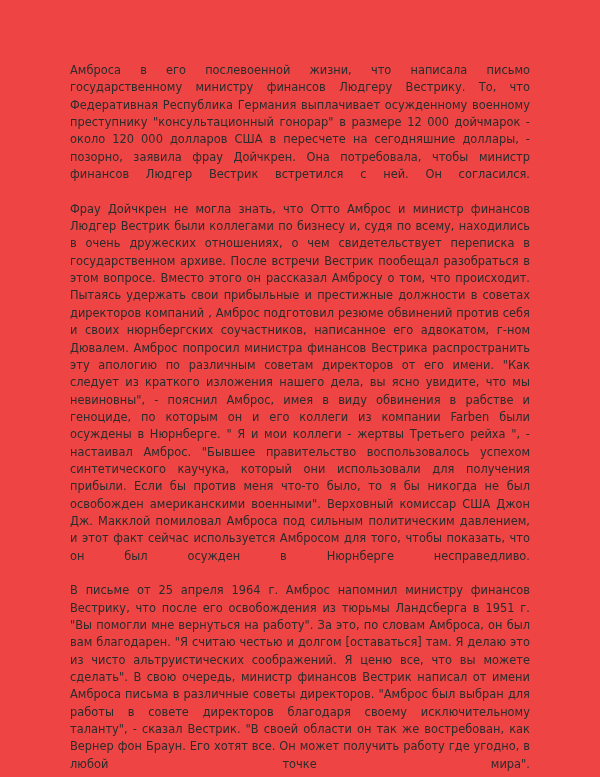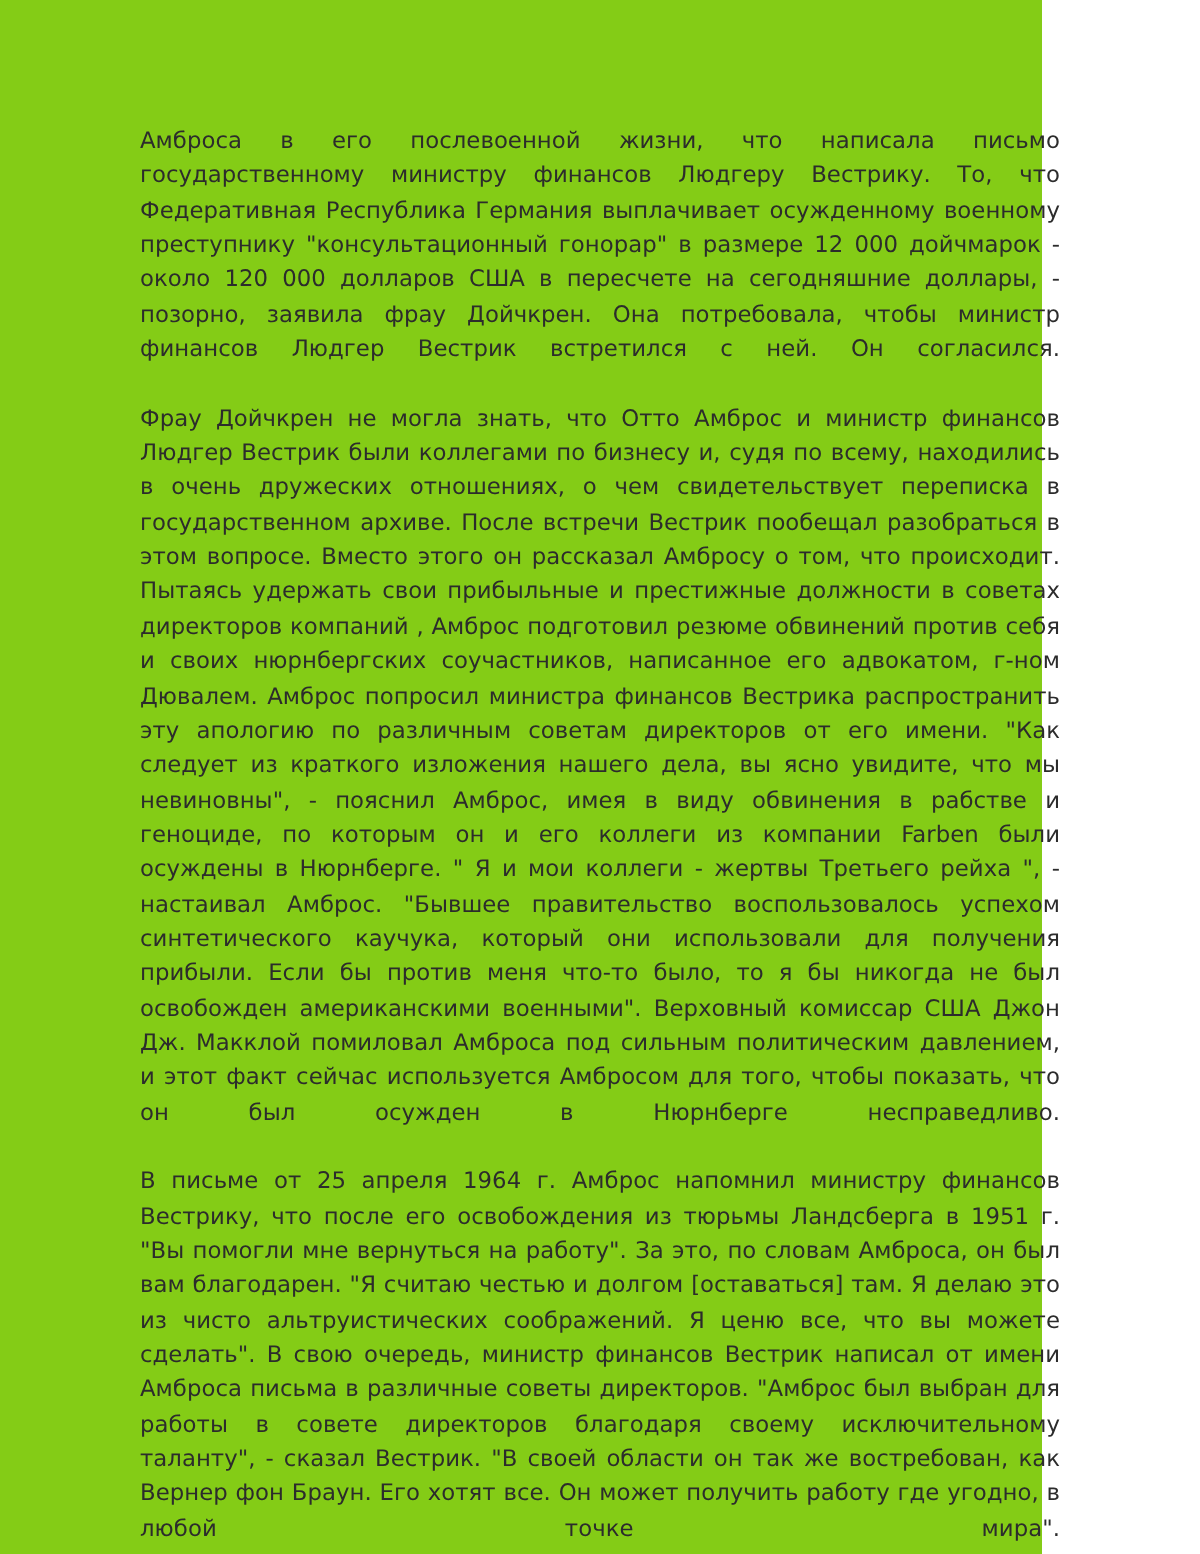--- a/index.html
+++ b/index.html
@@ -14,23 +14,23 @@
     position: relative;
     overflow: hidden;
     font-family: "DejaVu Sans", "Liberation Sans", sans-serif;
     -webkit-font-smoothing: antialiased;
   }
 
   #page {
     position: absolute;
     left: 0;
     top: 0;
-    width: 521px;
+    width: 600px;
     height: 777px;
-    background: #84cc16;
+    background: #ef4444;
   }
 
   #text-column {
     position: absolute;
     left: 70px;
     top: 62px;
     width: 460px;
   }
 
   .para {

